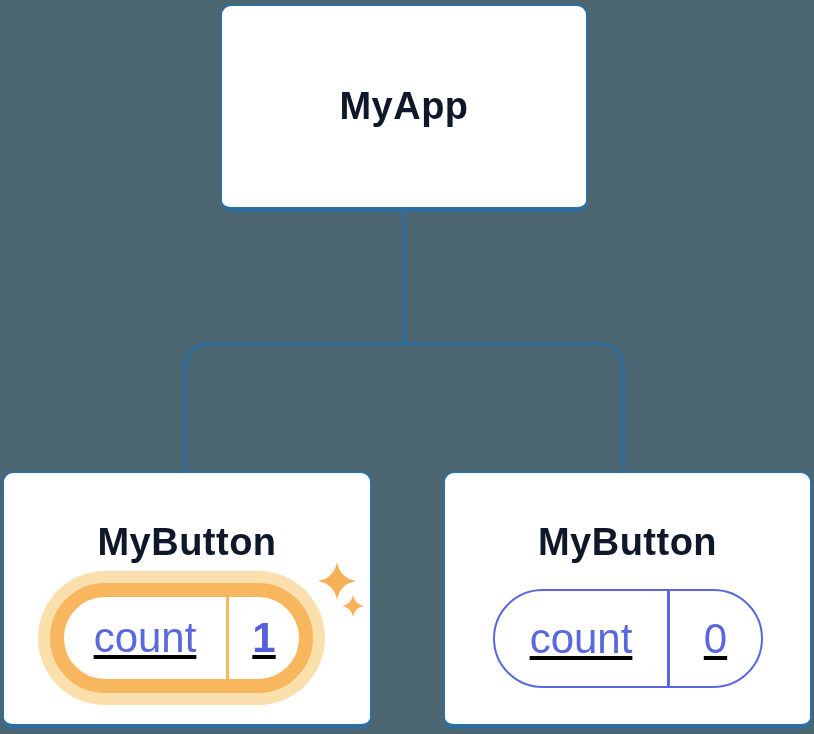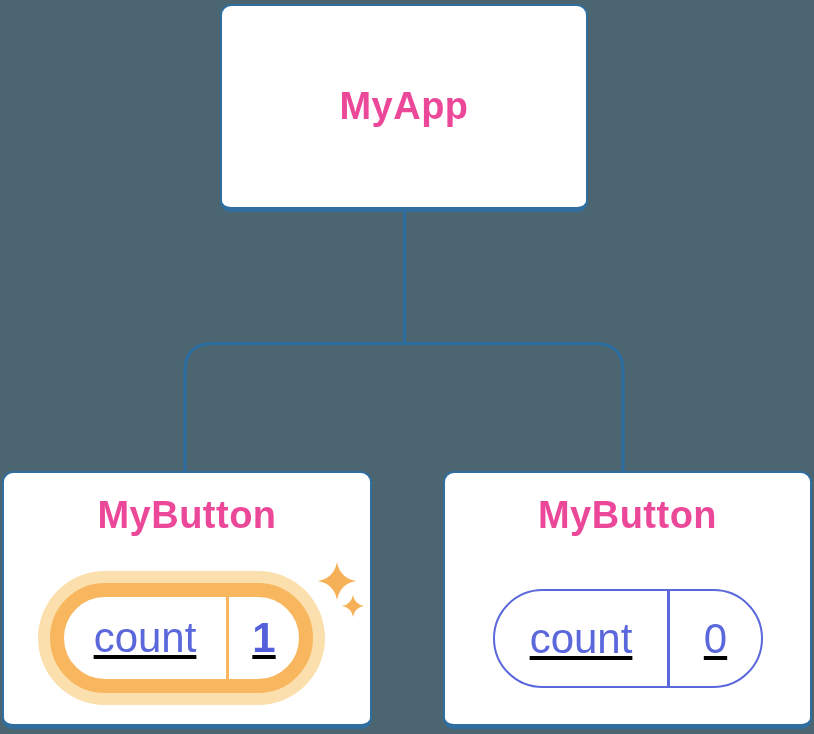--- a/index.html
+++ b/index.html
@@ -19,27 +19,27 @@
     border-bottom-width:5px;
     border-radius:11px;
     box-sizing:border-box;
   }
   .card-app{left:220px;top:4px;width:368px;height:208px;
     display:flex;align-items:center;justify-content:center;}
   .card-btn-left{left:2px;top:471px;width:370px;height:258px;}
   .card-btn-right{left:443px;top:471px;width:369px;height:258px;}
 
   .node-title{
-    color:#ec4899;
+    color:#0f172a;
     font-size:38px;
     font-weight:600;
     letter-spacing:.5px;
     text-align:center;
   }
-  .btn-title{margin-top:21px;}
+  .btn-title{margin-top:48px;}
 
   .state-pill{
     position:absolute;
     background:#ffffff;
     box-sizing:border-box;
     display:flex;
     align-items:stretch;
     overflow:hidden;
     text-decoration:underline;
   }

